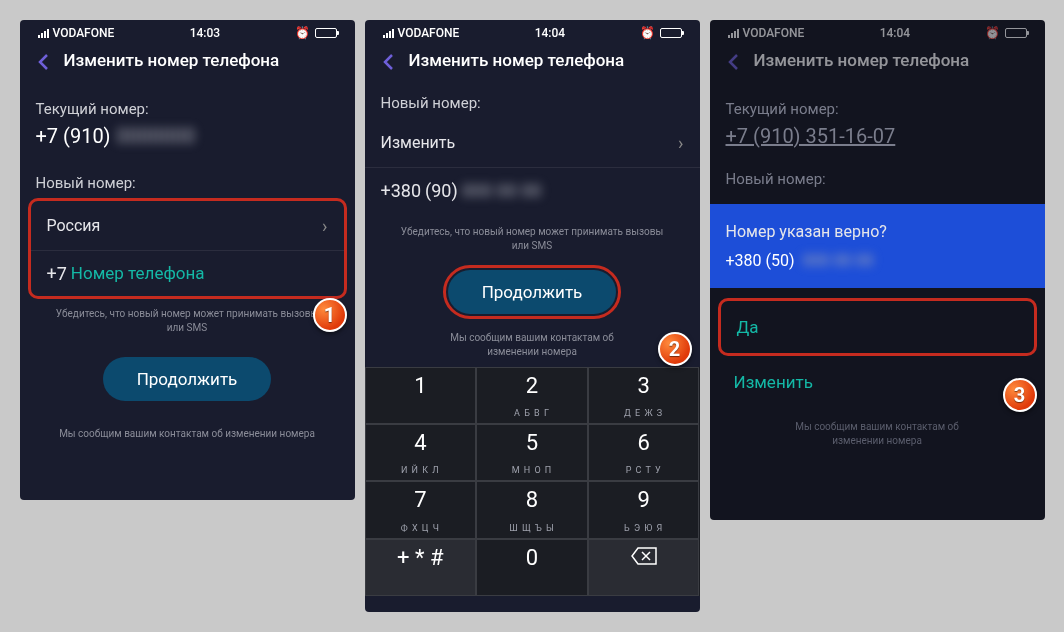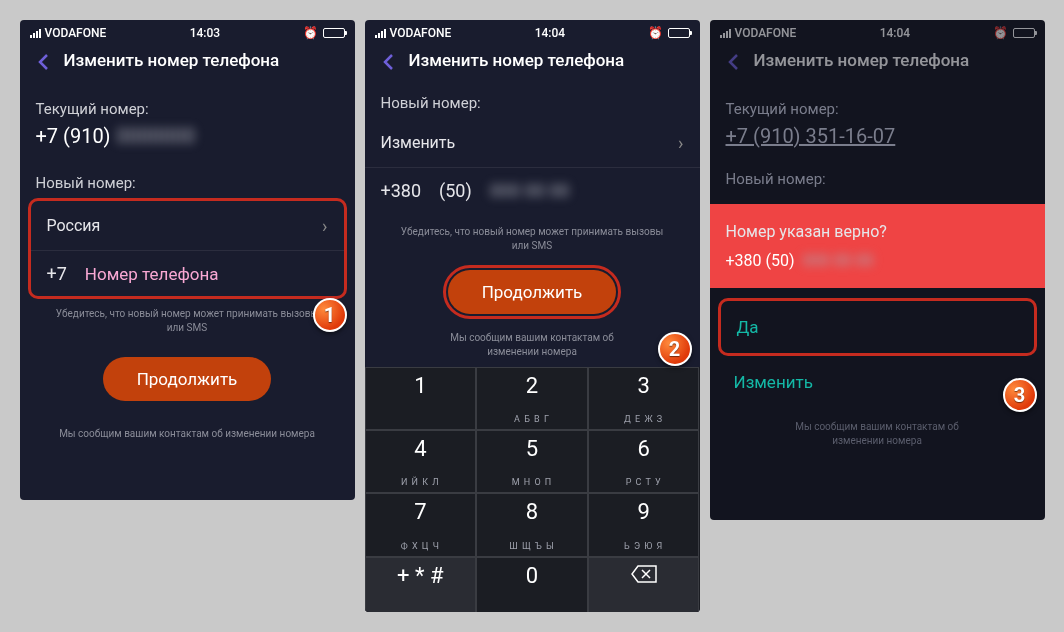--- a/index.html
+++ b/index.html
@@ -20,21 +20,21 @@
     border-radius: 4px;
     overflow: hidden;
     position: relative;
     color: #e6e6ea;
   }
   .phone.dim { background: #12141f; }
   .status-bar {
     display: flex;
     justify-content: space-between;
     align-items: center;
-    padding: 6px 10px 2px;
+    padding: 6px 18px 2px;
     font-size: 12px;
     font-weight: 500;
     color: #fff;
   }
   .status-bar .left, .status-bar .right { display: flex; align-items: center; gap: 4px; }
   .signal { display: inline-flex; align-items: flex-end; gap: 1px; }
   .signal span { width: 2px; background: #fff; display: inline-block; }
   .signal span:nth-child(1){height:3px;} .signal span:nth-child(2){height:5px;}
   .signal span:nth-child(3){height:7px;} .signal span:nth-child(4){height:9px;}
   .battery { width: 22px; height: 10px; border: 1px solid #fff; border-radius: 2px; position: relative; }
@@ -63,28 +63,28 @@
     display:inline-block; filter: blur(5px); color:#a5a7b2;
   }
   .row {
     padding: 14px 16px;
     font-size: 16px;
     border-bottom: 1px solid rgba(255,255,255,0.08);
     display:flex; justify-content:space-between; align-items:center;
     color:#e6e6ea;
   }
   .chevron { color:#888; font-size:18px; }
-  .phone-input-row { display:flex; align-items:center; gap:18px; padding:12px 16px; font-size:18px;}
+  .phone-input-row { display:flex; gap:4px; padding:12px 16px; font-size:18px;}
   .phone-input-row .prefix { color:#e6e6ea; }
-  .phone-input-row .placeholder { color:#f9a8d4; font-size:17px;}
+  .phone-input-row .placeholder { color:#14b8a6; font-size:17px;}
   .phone-input-row .val { color:#e6e6ea; }
   .hint { text-align:center; padding:12px 28px; font-size:10px; color:#8a8c98; line-height:1.4;}
   .cta {
     margin: 10px auto 14px;
-    background:#c2410c;
+    background:#0c4a6e;
     color:#fff;
     border-radius:24px;
     padding:12px 34px;
     font-size:17px;
     width:fit-content;
   }
   .box-outline {
     border: 3px solid #c52b1f;
     border-radius: 10px;
     margin: 0 8px 4px;
@@ -108,24 +108,24 @@
     display:grid;
     grid-template-columns: repeat(3,1fr);
   }
   .key {
     border:0.5px solid #3a3c42;
     text-align:center;
     padding:6px 0 5px;
     color:#fff;
   }
   .key .digit { font-size:22px; font-weight:400; line-height:1.1;}
-  .key .sub { font-size:9px; color:#9fa2ad; letter-spacing:1px; margin-top:16px; height:10px;}
+  .key .sub { font-size:9px; color:#9fa2ad; letter-spacing:1px; margin-top:10px; height:10px;}
   .key.alt { background:#2a2c33; }
   .key.del svg { stroke:#fff; fill:none; stroke-width:1.5;}
-  .confirm-panel { background:#ef4444; margin-top:10px; padding:18px 16px;}
+  .confirm-panel { background:#1d4ed8; margin-top:10px; padding:18px 16px;}
   .confirm-title { font-size:16px; color:#e6e6ea; margin-bottom:10px;}
   .confirm-num { font-size:16px; color:#fff; display:flex; align-items:center; gap:8px;}
   .opt-row { padding:16px; font-size:17px; color:#14b8a6; border-bottom:1px solid rgba(255,255,255,0.08);}
   .opt-box { border:3px solid #c52b1f; border-radius:10px; margin:10px 8px 0; }
   .dim-text { color:#5a5d6c; }
 </style>
 </head>
 <body>
 
 <div class="phone" style="height:480px;">
@@ -202,21 +202,21 @@
     </span>
     <span>Изменить номер телефона</span>
   </div>
   <div class="section-label" style="padding-top:6px;">Новый номер:</div>
   <div class="row">
     <span>Изменить</span>
     <span class="chevron">›</span>
   </div>
   <div class="phone-input-row">
     <span class="prefix">+380</span>
-    <span class="val">(50)</span>
+    <span class="val">(90)</span>
     <span class="blur">000 00 00</span>
   </div>
   <div class="hint">Убедитесь, что новый номер может принимать вызовы или SMS</div>
 
   <div style="position:relative; width:fit-content; margin:0 auto;">
     <div style="border:3px solid #c52b1f; border-radius:28px; padding:2px;">
       <div class="cta" style="margin:0;">Продолжить</div>
     </div>
   </div>
   <div class="badge" style="right:8px; top:312px;">2</div>

